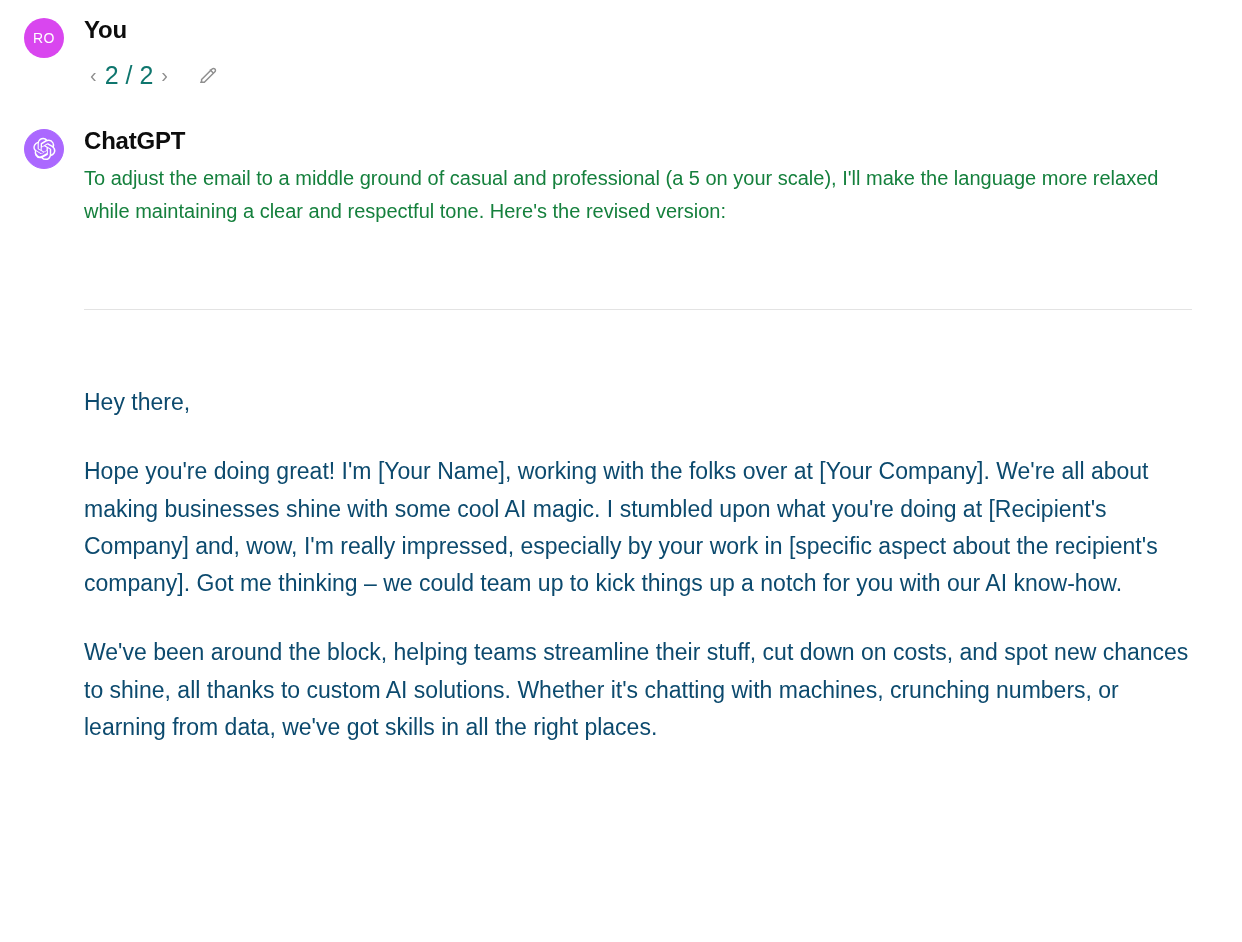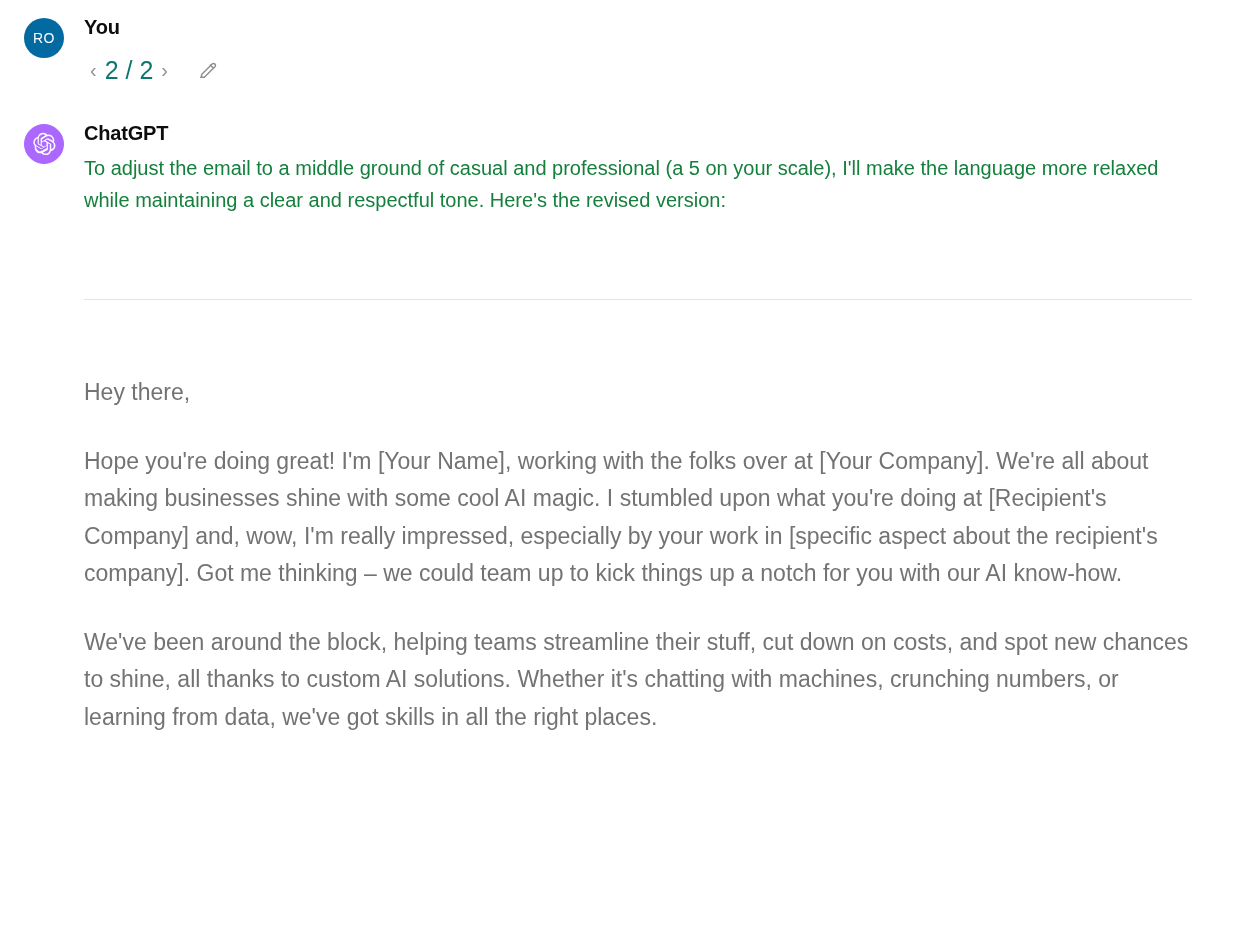--- a/index.html
+++ b/index.html
@@ -33,21 +33,21 @@
     border-radius: 50%;
     display: flex;
     align-items: center;
     justify-content: center;
     margin-right: 20px;
     margin-top: 4px;
     box-sizing: border-box;
   }
 
   .avatar.user {
-    background: #0369a1;
+    background: #d946ef;
     color: #ffffff;
     font-size: 14px;
     letter-spacing: 0.4px;
     font-family: "Liberation Sans", sans-serif;
   }
 
   .avatar.assistant {
     background: #ab68ff;
     color: #ffffff;
     border: 1px solid #ab68ff;
@@ -59,21 +59,21 @@
     display: block;
   }
 
   .msg-body {
     flex: 1 1 auto;
     min-width: 0;
     padding-top: 0;
   }
 
   .author {
-    font-size: 20px;
+    font-size: 24px;
     font-weight: bold;
     line-height: 1.3;
     margin: 0 0 6px 0;
     color: #0d0d0d;
     letter-spacing: -0.2px;
   }
 
   .user-text {
     font-size: 23px;
     line-height: 1.5;
@@ -143,21 +143,21 @@
     width: 1108px;
   }
 
   .email-block {
     margin-top: 74px;
   }
 
   .email-para {
     font-size: 23px;
     line-height: 1.62;
-    color: #737373;
+    color: #0c4a6e;
     margin: 0 0 32px 0;
     max-width: 1105px;
   }
 
   .email-para:last-child {
     margin-bottom: 0;
   }
 </style>
 </head>
 <body>

